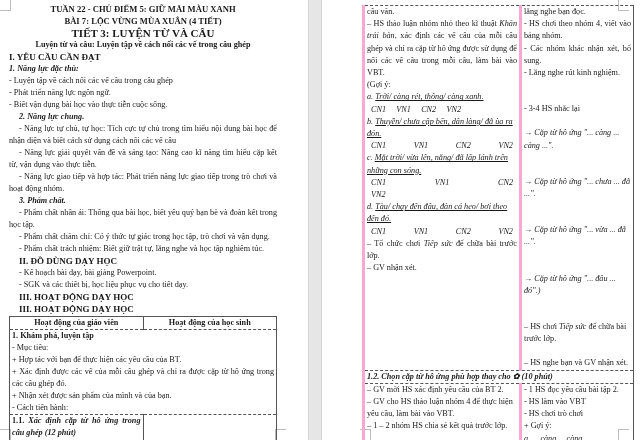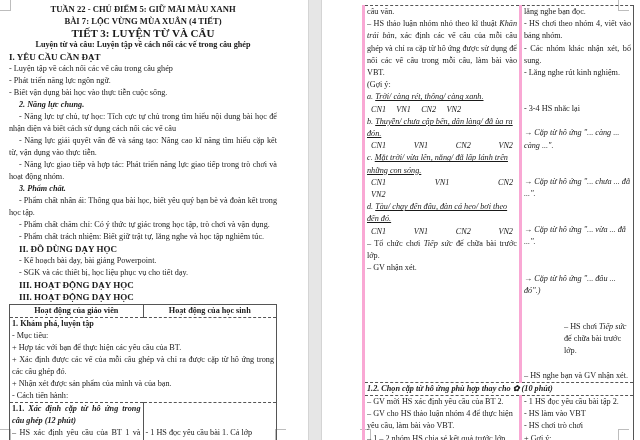--- a/index.html
+++ b/index.html
@@ -52,20 +52,21 @@
   <div class="corner c-bl"></div>
   <div class="corner c-br"></div>
 
   <div class="lp">
     <p class="center" style="font-size:8.6px;">TUẦN 22 - CHỦ ĐIỂM 5: GIỮ MÃI MÀU XANH</p>
     <p class="center" style="font-size:8.6px;">BÀI 7: LỘC VỪNG MÙA XUÂN (4 TIẾT)</p>
     <p class="center" style="font-size:11px;">TIẾT 3: LUYỆN TỪ VÀ CÂU</p>
     <p class="center">Luyện từ và câu: Luyện tập về cách nối các vế trong câu ghép</p>
 
     <p class="h1">I. YÊU CẦU CẦN ĐẠT</p>
+    <p class="bi">1. Năng lực đặc thù:</p>
     <p>- Luyện tập về cách nối các vế câu trong câu ghép</p>
     <p>- Phát triển năng lực ngôn ngữ.</p>
     <p>- Biết vận dụng bài học vào thực tiễn cuộc sống.</p>
 
     <p class="bi ind">2. Năng lực chung.</p>
     <p class="ind just">- Năng lực tự chủ, tự học: Tích cực tự chủ trong tìm hiểu nội dung bài học để nhận diện và biết cách sử dụng cách nối các vế câu</p>
     <p class="ind just">- Năng lực giải quyết vấn đề và sáng tạo: Nâng cao kĩ năng tìm hiểu cặp kết từ, vận dụng vào thực tiễn.</p>
     <p class="ind just">- Năng lực giao tiếp và hợp tác: Phát triển năng lực giao tiếp trong trò chơi và hoạt động nhóm.</p>
 
     <p class="bi ind">3. Phẩm chất.</p>
@@ -166,21 +167,21 @@
         <td style="height:318px;">
           <p>lắng nghe bạn đọc.</p>
           <p class="just">- HS chơi theo nhóm 4, viết vào bảng nhóm.</p>
           <p class="just">- Các nhóm khác nhận xét, bổ sung.</p>
           <p>- Lắng nghe rút kinh nghiệm.</p>
           <p style="margin-top:24px;">- 3-4 HS nhắc lại</p>
           <p class="arrow" style="margin-top:12px;">→ Cặp từ hô ứng "... càng ... càng ...".</p>
           <p class="arrow" style="margin-top:24px;">→ Cặp từ hô ứng "... chưa ... đã ...".</p>
           <p class="arrow" style="margin-top:24px;">→ Cặp từ hô ứng "... vừa ... đã ...".</p>
           <p class="arrow" style="margin-top:24px;">→ Cặp từ hô ứng "... đâu ... đó".)</p>
-          <p style="margin-top:24px;margin-left:40px;"><span>– HS chơi </span><span class="i">Tiếp sức</span><span> để chữa bài trước lớp.</span></p>
+          <p style="margin-top:24px;"><span>– HS chơi </span><span class="i">Tiếp sức</span><span> để chữa bài trước lớp.</span></p>
           <p style="margin-top:12px;">– HS nghe bạn và GV nhận xét.</p>
         </td>
       </tr>
       <tr class="top">
         <td colspan="2" style="font-weight:bold; font-style:italic;">
           <span>1.2. Chọn cặp từ hô ứng phù hợp thay cho ✿ (10 phút)</span>
         </td>
       </tr>
       <tr class="top">
         <td style="border-bottom:1px dashed #555;">

